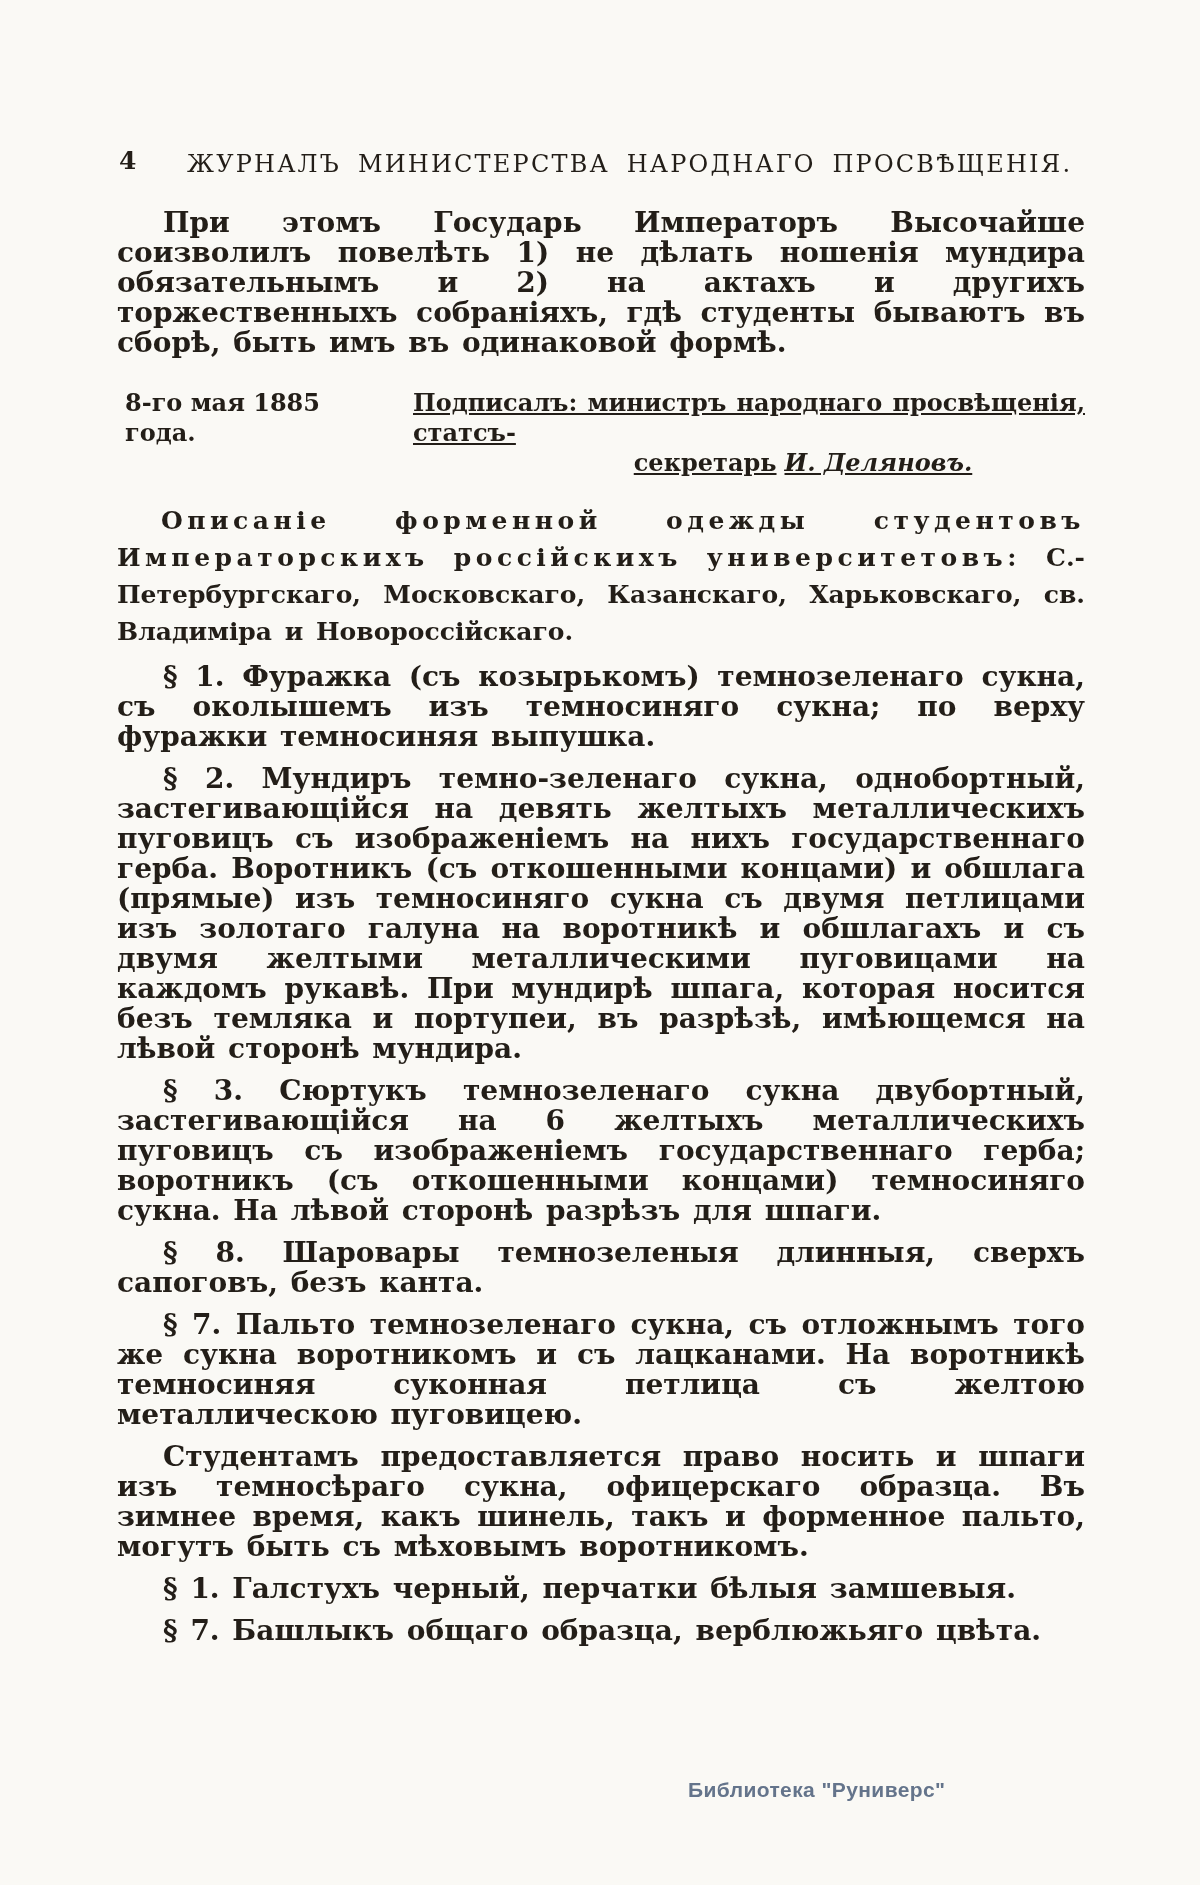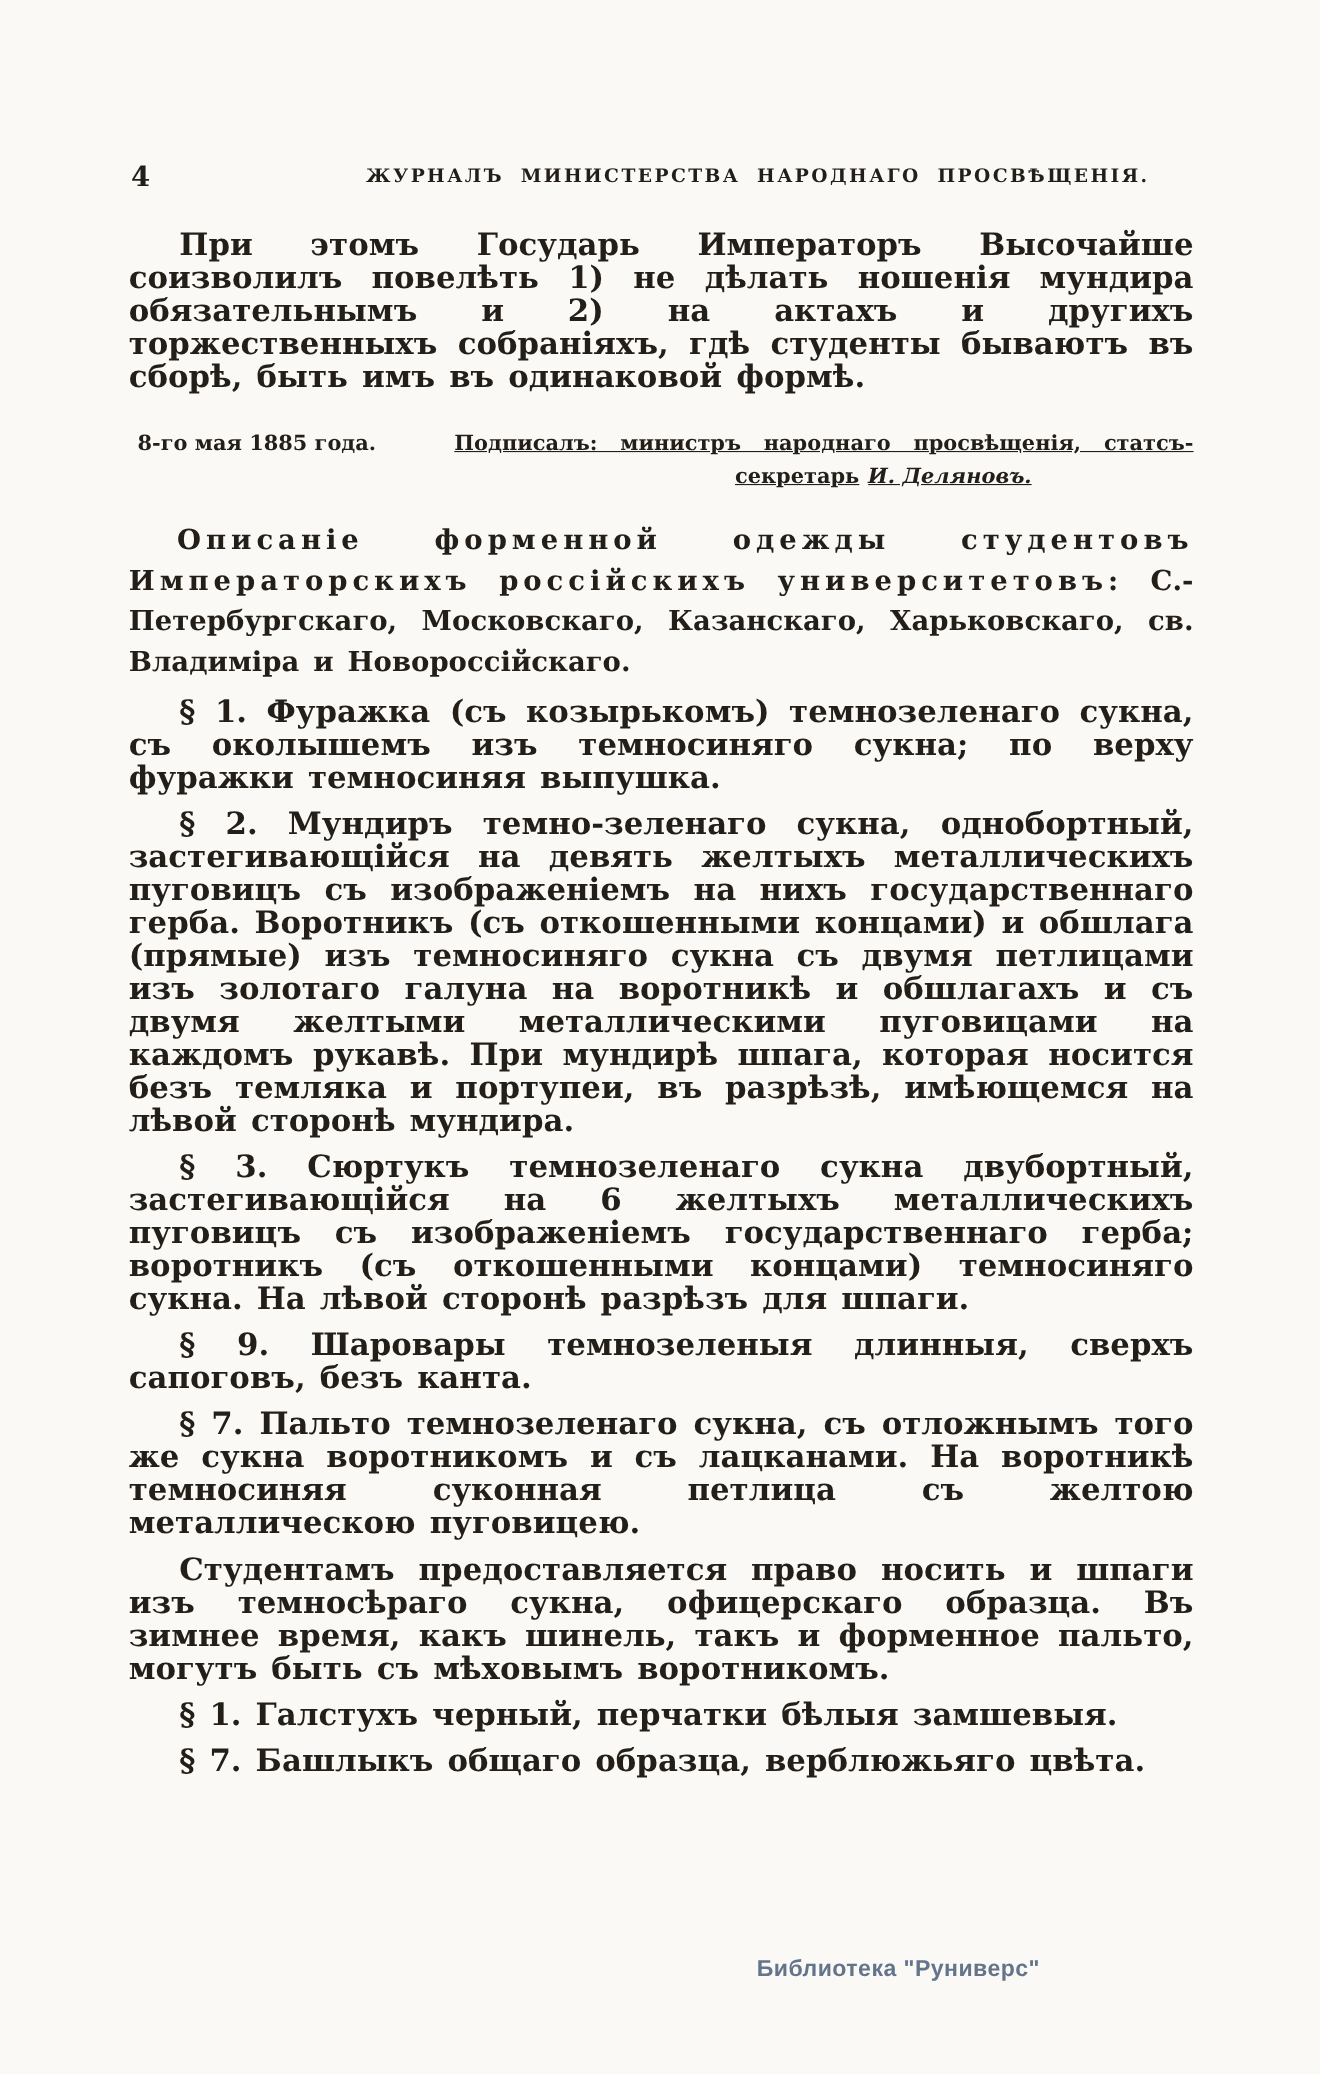--- a/index.html
+++ b/index.html
@@ -13,22 +13,22 @@
     position: relative;
     overflow: hidden;
   }
   .page { position: absolute; inset: 0; }
   .content { position: absolute; left: 117px; top: 146px; width: 968px; }
 
   .header-row { position: relative; height: 32px; margin-bottom: 30px; }
   .page-number { position: absolute; left: 2px; top: 0; font-size: 25px; font-weight: bold; }
   .journal-title {
     text-align: right;
-    font-size: 17px;
-    font-weight: bold;
+    font-size: 24px;
+    font-weight: normal;
     letter-spacing: 2.2px;
     word-spacing: 7px;
     padding: 4px 40px 0 70px;
     white-space: nowrap;
   }
 
   .body {
     margin: 0 0 12px 0;
     font-size: 28px;
     line-height: 30px;
@@ -45,21 +45,21 @@
     font-size: 18.5px;
     line-height: 30px;
     font-weight: bold;
   }
   .note-line1 { text-align: justify; text-align-last: justify; }
   .note-line2 { padding-left: 80px; }
 
   .sig-row {
     display: flex;
     margin: 4px 0 24px 8px;
-    font-size: 19px;
+    font-size: 24px;
     line-height: 30px;
     font-weight: bold;
   }
   .sig-date { width: 250px; flex: none; }
   .sig-block { width: 672px; margin-left: auto; text-decoration: underline; }
   .sig-line1 { text-align: justify; text-align-last: justify; }
   .sig-line2 { padding-left: 108px; text-align: center; }
   .sig-name { font-style: italic; padding-left: 8px; }
 
   .desc {
@@ -104,21 +104,21 @@
         <div class="sig-line1">Подписалъ: министръ народнаго просвѣщенія, статсъ-</div>
         <div class="sig-line2"><span>секретарь</span><span class="sig-name">И. Деляновъ.</span></div>
       </div>
     </div>
 
     <p class="desc"><span class="spaced">Описаніе форменной одежды студентовъ Императорскихъ россійскихъ университетовъ: </span><span>С.-Петербургскаго, Московскаго, Казанскаго, Харьковскаго, св. Владиміра и Новороссійскаго.</span></p>
 
     <p class="body indent">§ 1. Фуражка (съ козырькомъ) темнозеленаго сукна, съ околышемъ изъ темносиняго сукна; по верху фуражки темносиняя выпушка.</p>
     <p class="body indent">§ 2. Мундиръ темно-зеленаго сукна, однобортный, застегивающійся на девять желтыхъ металлическихъ пуговицъ съ изображеніемъ на нихъ государственнаго герба. Воротникъ (съ откошенными концами) и обшлага (прямые) изъ темносиняго сукна съ двумя петлицами изъ золотаго галуна на воротникѣ и обшлагахъ и съ двумя желтыми металлическими пуговицами на каждомъ рукавѣ. При мундирѣ шпага, которая носится безъ темляка и портупеи, въ разрѣзѣ, имѣющемся на лѣвой сторонѣ мундира.</p>
     <p class="body indent">§ 3. Сюртукъ темнозеленаго сукна двубортный, застегивающійся на 6 желтыхъ металлическихъ пуговицъ съ изображеніемъ государственнаго герба; воротникъ (съ откошенными концами) темносиняго сукна. На лѣвой сторонѣ разрѣзъ для шпаги.</p>
-    <p class="body indent">§ 9. Шаровары темнозеленыя длинныя, сверхъ сапоговъ, безъ канта.</p>
+    <p class="body indent">§ 8. Шаровары темнозеленыя длинныя, сверхъ сапоговъ, безъ канта.</p>
     <p class="body indent">§ 7. Пальто темнозеленаго сукна, съ отложнымъ того же сукна воротникомъ и съ лацканами. На воротникѣ темносиняя суконная петлица съ желтою металлическою пуговицею.</p>
     <p class="body indent">Студентамъ предоставляется право носить и шпаги изъ темносѣраго сукна, офицерскаго образца. Въ зимнее время, какъ шинель, такъ и форменное пальто, могутъ быть съ мѣховымъ воротникомъ.</p>
     <p class="body indent">§ 1. Галстухъ черный, перчатки бѣлыя замшевыя.</p>
     <p class="body indent">§ 7. Башлыкъ общаго образца, верблюжьяго цвѣта.</p>
 
   </div>
 
   <div class="watermark">Библиотека "Руниверс"</div>
 </div>
 

